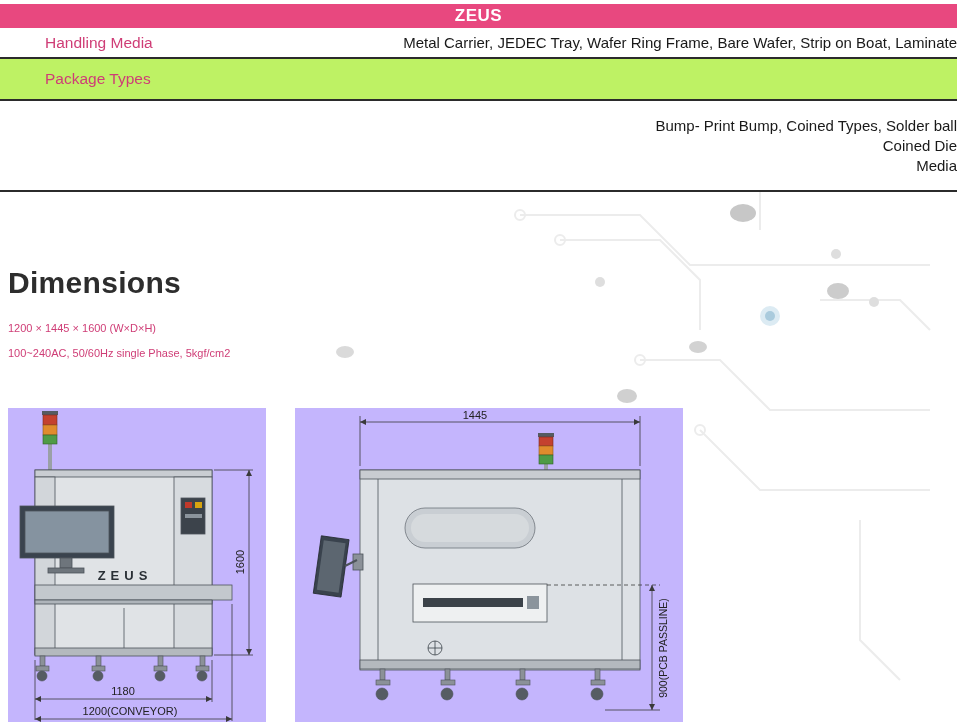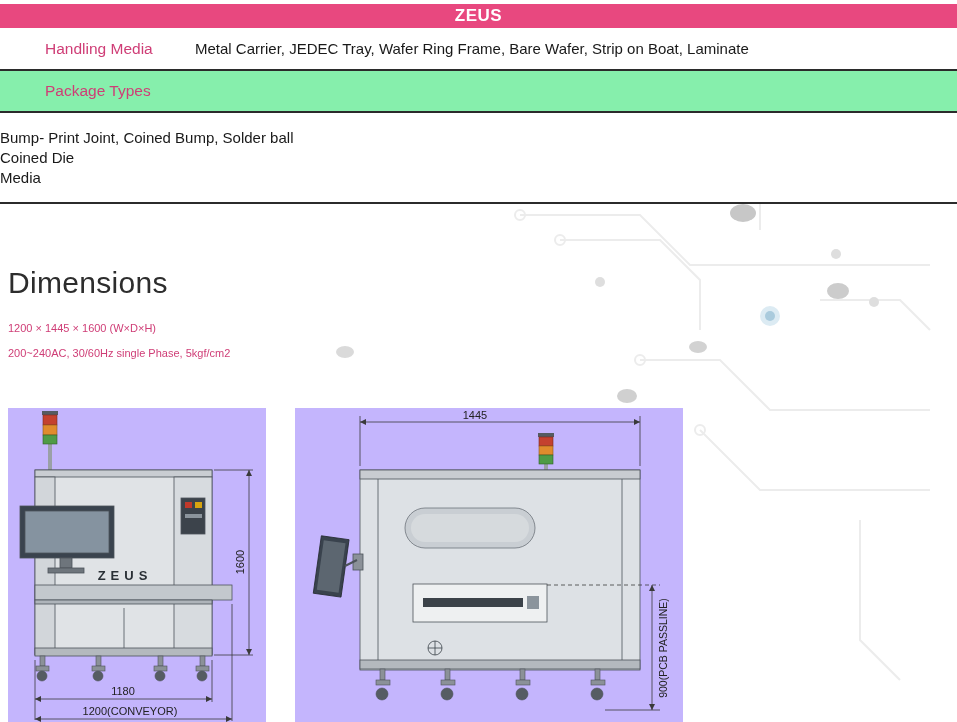--- a/index.html
+++ b/index.html
@@ -3,27 +3,27 @@
 <meta charset="utf-8">
 <style>
   *{box-sizing:border-box;margin:0;padding:0}
   html,body{width:957px;height:722px}
   body{position:relative;background:#ffffff;font-family:"Liberation Sans",sans-serif;overflow:hidden}
   .circuit-bg{position:absolute;left:0;top:0;z-index:0}
   .header-bar{position:absolute;left:0;top:4px;width:957px;height:24px;background:#e8487f;z-index:2;
     display:flex;align-items:center;justify-content:center;color:#ffffff;font-size:17px;font-weight:bold;letter-spacing:.5px}
   .spec-table{position:absolute;left:0;top:28px;width:957px;z-index:2}
   .row{display:flex;border-bottom:2px solid #2b2b2b;background:#ffffff}
-  .row-1{height:43px}
-  .row-2{height:42px;background:#86efac}
+  .row-1{height:31px}
+  .row-2{height:42px;background:#bef264}
   .row-3{height:91px}
   .cell-label{width:195px;display:flex;align-items:center;padding-left:45px;color:#cf3d76;font-size:15.5px}
-  .cell-value{flex:1;display:flex;flex-direction:column;align-items:flex-start;justify-content:center;
+  .cell-value{flex:1;display:flex;flex-direction:column;align-items:flex-end;justify-content:center;
     color:#191919;font-size:15px;line-height:20px;text-align:center}
-  .page-heading{position:absolute;left:8px;top:266px;z-index:2;font-size:30px;font-weight:400;color:#2d2d2d;letter-spacing:.3px}
+  .page-heading{position:absolute;left:8px;top:266px;z-index:2;font-size:30px;font-weight:700;color:#2d2d2d;letter-spacing:.3px}
   .spec-line{position:absolute;left:8px;z-index:2;color:#cf3d76;font-size:11px}
   .spec-line.l1{top:322px}
   .spec-line.l2{top:347px}
   .drawing{position:absolute;top:408px;z-index:2;background:#c4b5fd}
   .drawing.front{left:8px;width:258px;height:314px}
   .drawing.side{left:295px;width:388px;height:314px}
   svg text{font-family:"Liberation Sans",sans-serif}
 </style>
 </head>
 <body>
@@ -70,30 +70,30 @@
     <div class="cell-label">Handling Media</div>
     <div class="cell-value">
       <span>Metal Carrier, JEDEC Tray, Wafer Ring Frame, Bare Wafer, Strip on Boat, Laminate</span>
     </div>
   </div>
   <div class="row row-2">
     <div class="cell-label">Package Types</div>
   </div>
   <div class="row row-3">
     <div class="cell-value">
-      <span>Bump- Print Joint, Coined Bump, Solder ball</span>
+      <span>Bump- Print Bump, Coined Types, Solder ball</span>
       <span>Coined Die</span>
       <span>Media</span>
     </div>
   </div>
 </div>
 
 <h1 class="page-heading">Dimensions</h1>
 <div class="spec-line l1">1200 × 1445  × 1600 (W×D×H)</div>
-<div class="spec-line l2">200~240AC, 30/60Hz single Phase, 5kgf/cm2</div>
+<div class="spec-line l2">100~240AC, 50/60Hz single Phase, 5kgf/cm2</div>
 
 <div class="drawing front">
   <svg width="258" height="314" viewBox="0 0 258 314">
 
     <g>
       <rect x="40" y="36" width="4" height="26" fill="#9aa0a6"></rect>
       <rect x="34" y="3" width="16" height="4" fill="#555b61"></rect>
       <rect x="35" y="7" width="14" height="10" fill="#c4412f" stroke="#7a2a20" stroke-width="0.6"></rect>
       <rect x="35" y="17" width="14" height="10" fill="#e08b2d" stroke="#8a5a1c" stroke-width="0.6"></rect>
       <rect x="35" y="27" width="14" height="9" fill="#4f9b46" stroke="#2f5f2a" stroke-width="0.6"></rect>

